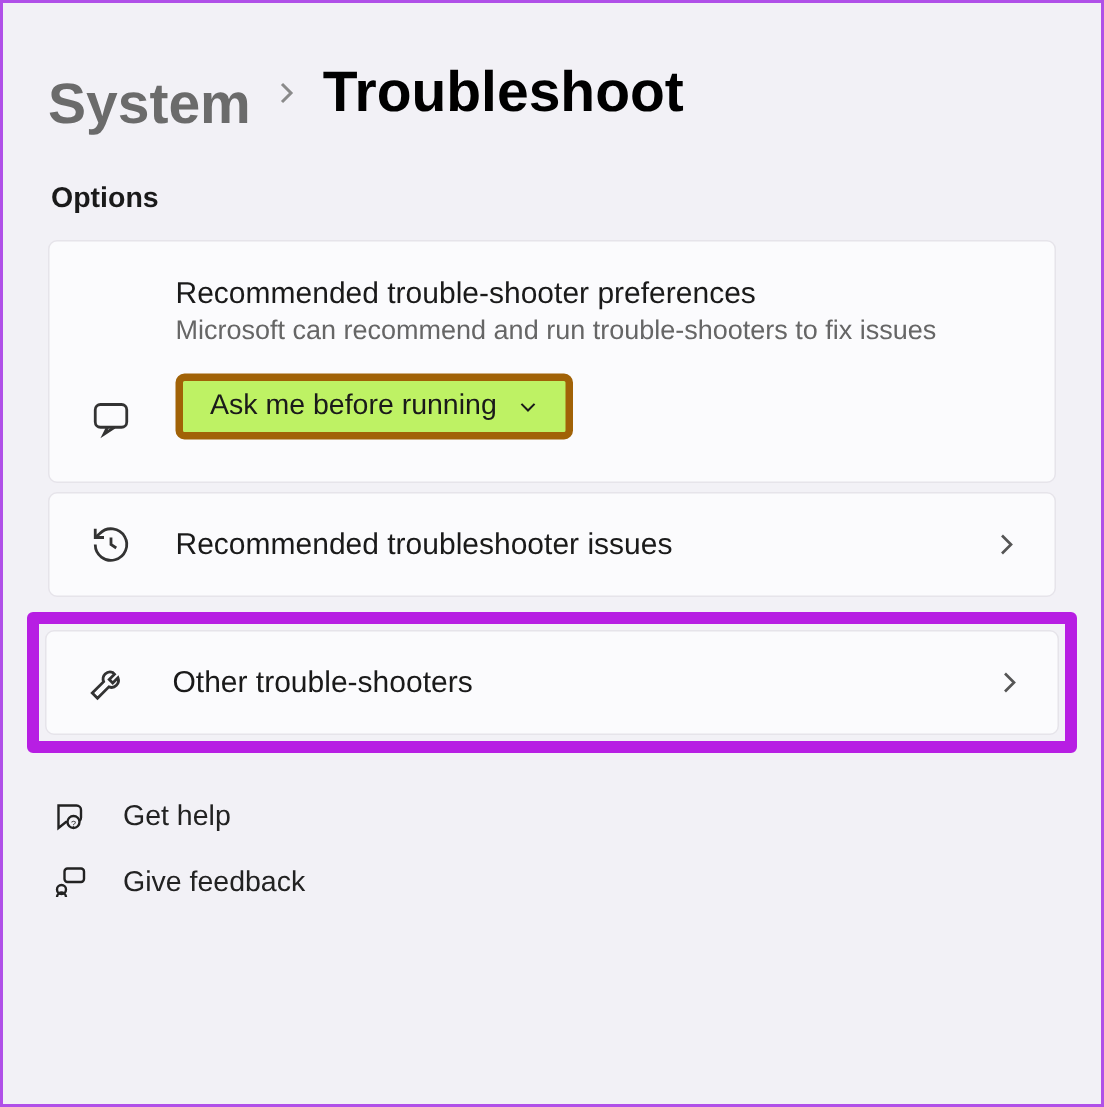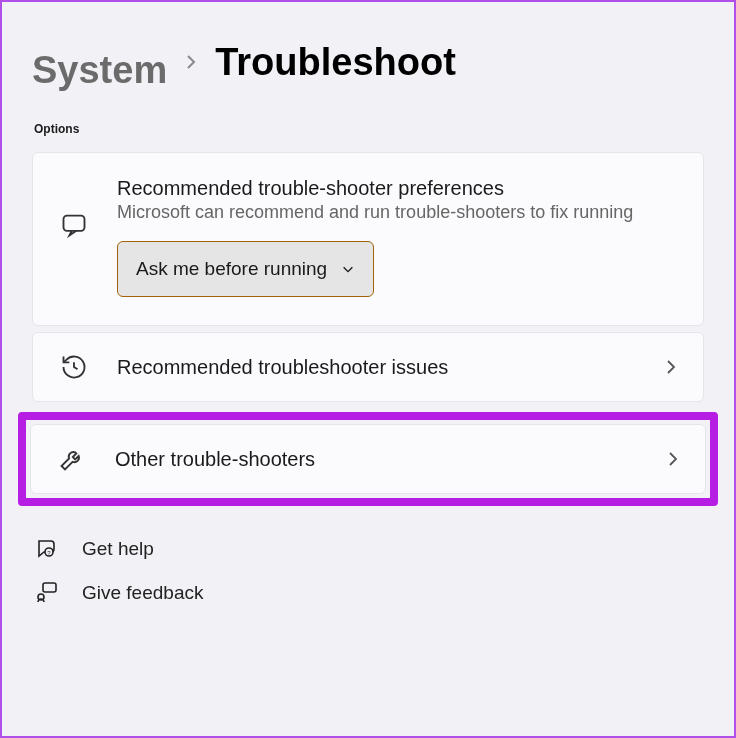--- a/index.html
+++ b/index.html
@@ -27,58 +27,58 @@
     }
     .breadcrumb-sep {
       color: #8a8a8a;
     }
     .breadcrumb-current {
       font-size: 38px;
       font-weight: 600;
       color: #000000;
     }
     .section-label {
-      font-size: 12px;
+      font-size: 19px;
       font-weight: 600;
       margin-bottom: 16px;
       margin-left: 2px;
     }
     .card {
       background: #fbfbfd;
       border: 1px solid #e6e4ea;
       border-radius: 6px;
       display: flex;
       align-items: center;
       padding: 20px 24px;
       margin-bottom: 6px;
       cursor: pointer;
       position: relative;
     }
-    .card.tall { align-items: flex-start; padding: 24px 24px 28px 24px; }
+    .card.tall { align-items: flex-end; padding: 24px 24px 28px 24px; }
     .card-icon {
       width: 34px;
       display: flex;
       justify-content: center;
       align-items: center;
       margin-right: 26px;
       flex-shrink: 0;
       color: #333;
     }
     .card.tall .card-icon { margin-top: 34px; }
     .card-body { flex: 1; }
     .card-title { font-size: 20px; color: #1a1a1a; }
     .card-sub { font-size: 18px; color: #666; margin-top: 2px; }
     .dropdown {
       display: inline-flex;
       align-items: center;
       gap: 14px;
-      background: #e5e5e5;
-      border: 1px solid #a16207;
+      background: #bef264;
+      border: 5px solid #a16207;
       border-radius: 6px;
-      padding: 16px 18px;
+      padding: 6px 18px;
       margin-top: 18px;
       font-size: 19px;
       cursor: pointer;
     }
     .chevron-right {
       color: #555;
       flex-shrink: 0;
     }
     .highlight-wrap {
       border: 8px solid #b71ee3;
@@ -117,21 +117,21 @@
 
 <div class="card tall">
   <div class="card-icon">
     <svg width="28" height="28" viewBox="0 0 24 24" fill="none" stroke="currentColor" stroke-width="1.6">
       <rect x="3" y="4" width="18" height="13" rx="3"></rect>
       <path d="M10 17l-2 4 6-4"></path>
     </svg>
   </div>
   <div class="card-body">
     <div class="card-title">Recommended trouble-shooter preferences</div>
-    <div class="card-sub">Microsoft can recommend and run trouble-shooters to fix running</div>
+    <div class="card-sub">Microsoft can recommend and run trouble-shooters to fix issues</div>
     <div class="dropdown">
       <span>Ask me before running</span>
       <span>
         <svg width="14" height="14" viewBox="0 0 16 16" fill="none" stroke="currentColor" stroke-width="1.6">
             <path d="M3 6l5 5 5-5"></path>
           </svg>
       </span>
     </div>
   </div>
 </div>

